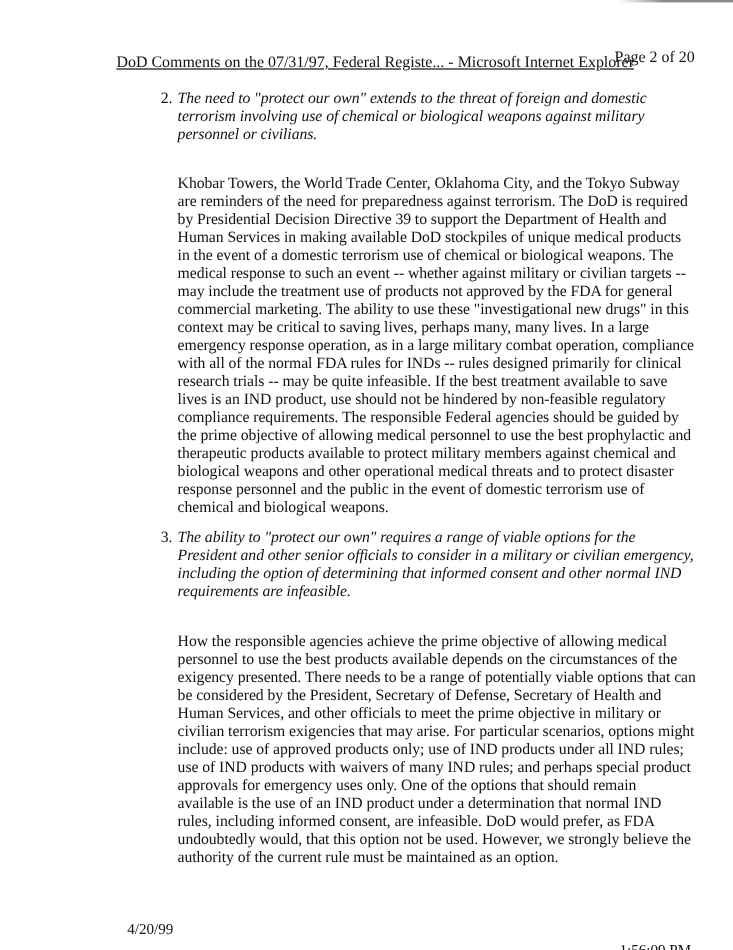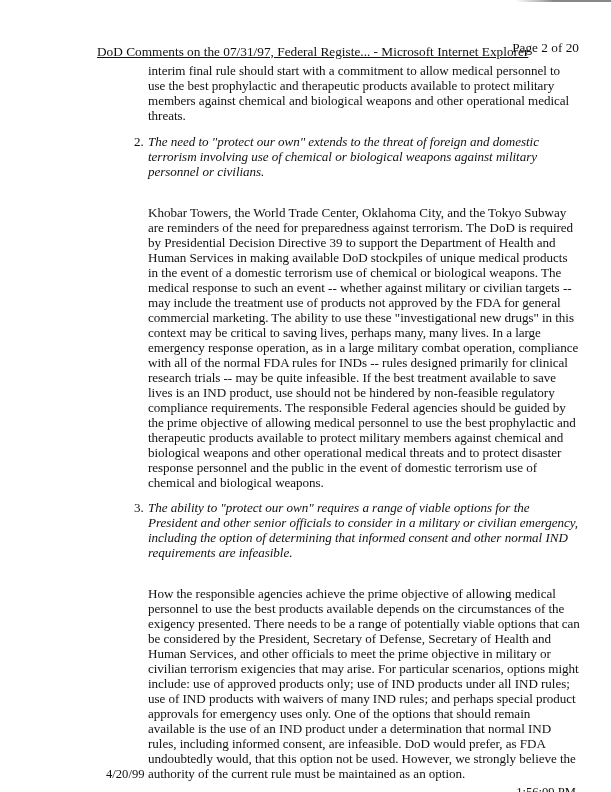--- a/index.html
+++ b/index.html
@@ -40,21 +40,20 @@
 <body>
 
 <div class="corner-rule"></div>
 
 <div class="header">
   <span class="title">DoD Comments on the 07/31/97, Federal Registe... - Microsoft Internet Explorer</span>
   <span class="page">Page 2 of 20</span>
 </div>
 
 <div class="content">
-  <p class="para">interim final rule should start with a commitment to allow medical personnel to use the best prophylactic and therapeutic products available to protect military members against chemical and biological weapons and other operational medical threats.</p>
 
   <div class="gap-a"></div>
 
   <div class="list-item">
     <span class="num">2.</span>
     <p class="para heading">The need to "protect our own" extends to the threat of foreign and domestic terrorism involving use of chemical or biological weapons against military personnel or civilians.</p>
     <div class="gap-b"></div>
     <p class="para">Khobar Towers, the World Trade Center, Oklahoma City, and the Tokyo Subway are reminders of the need for preparedness against terrorism. The DoD is required by Presidential Decision Directive 39 to support the Department of Health and Human Services in making available DoD stockpiles of unique medical products in the event of a domestic terrorism use of chemical or biological weapons. The medical response to such an event -- whether against military or civilian targets -- may include the treatment use of products not approved by the FDA for general commercial marketing. The ability to use these "investigational new drugs" in this context may be critical to saving lives, perhaps many, many lives. In a large emergency response operation, as in a large military combat operation, compliance with all of the normal FDA rules for INDs -- rules designed primarily for clinical research trials -- may be quite infeasible. If the best treatment available to save lives is an IND product, use should not be hindered by non-feasible regulatory compliance requirements. The responsible Federal agencies should be guided by the prime objective of allowing medical personnel to use the best prophylactic and therapeutic products available to protect military members against chemical and biological weapons and other operational medical threats and to protect disaster response personnel and the public in the event of domestic terrorism use of chemical and biological weapons.</p>
   </div>
 

